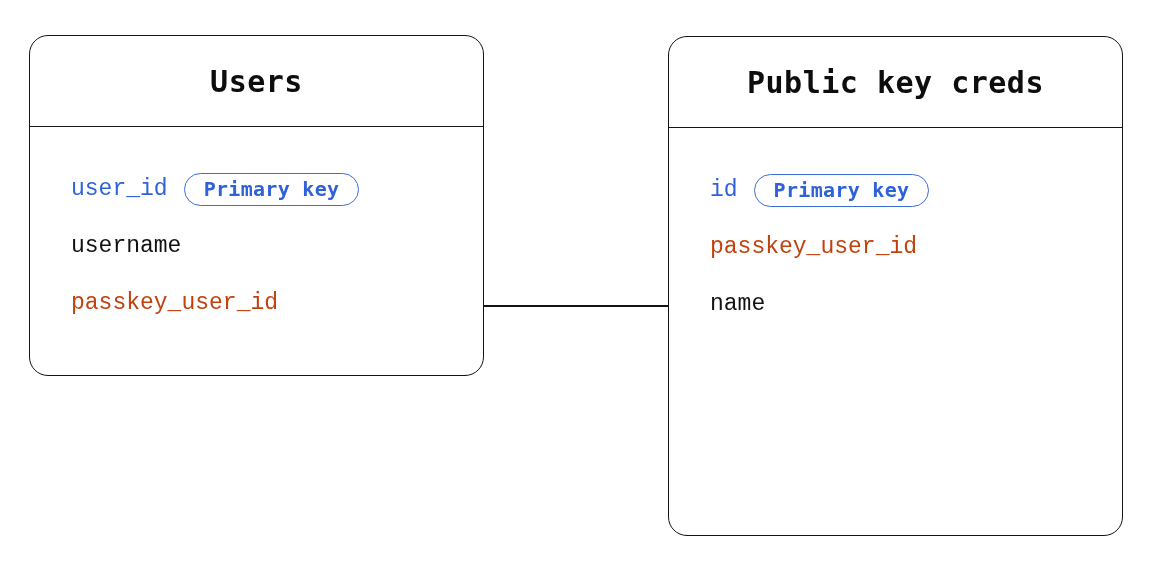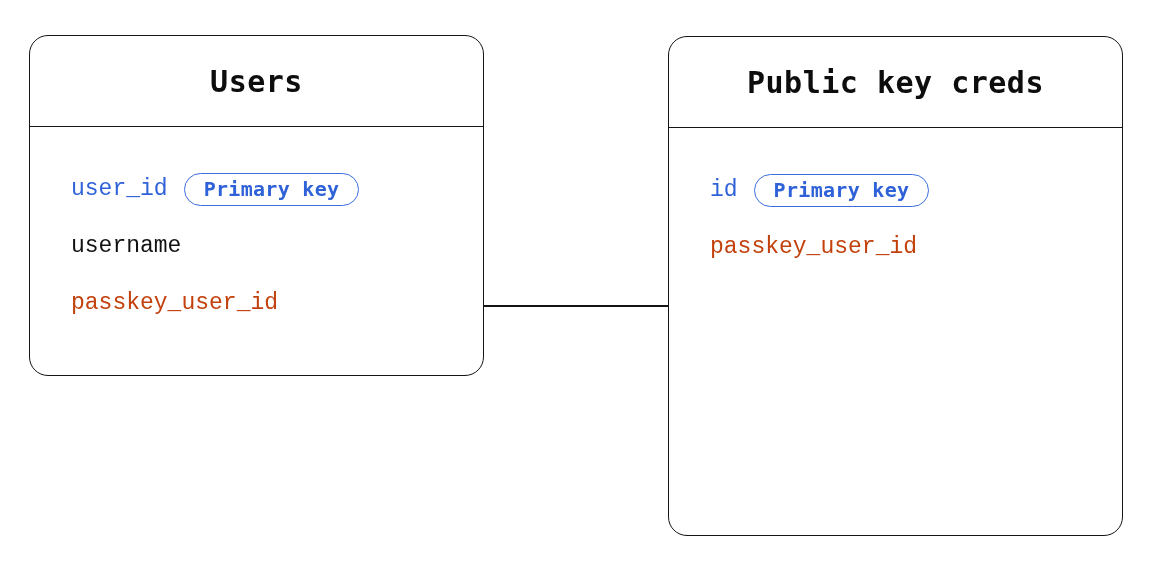--- a/index.html
+++ b/index.html
@@ -145,16 +145,19 @@
         <span class="pk-badge-label">Primary key</span>
       </span>
     </div>
 
 
     <div class="field-row">
       <span class="field-name is-fk">passkey_user_id</span>
     </div>
 
 
+    <div class="field-row">
+      <span class="field-name">name</span>
+    </div>
 
 
   </div>
 </div>
 
 </body></html>

